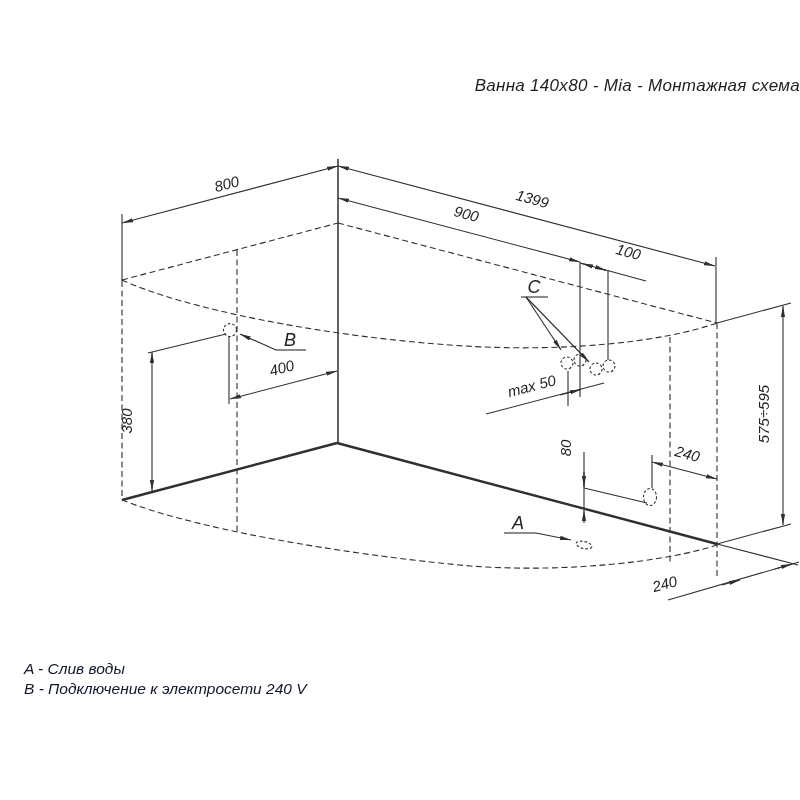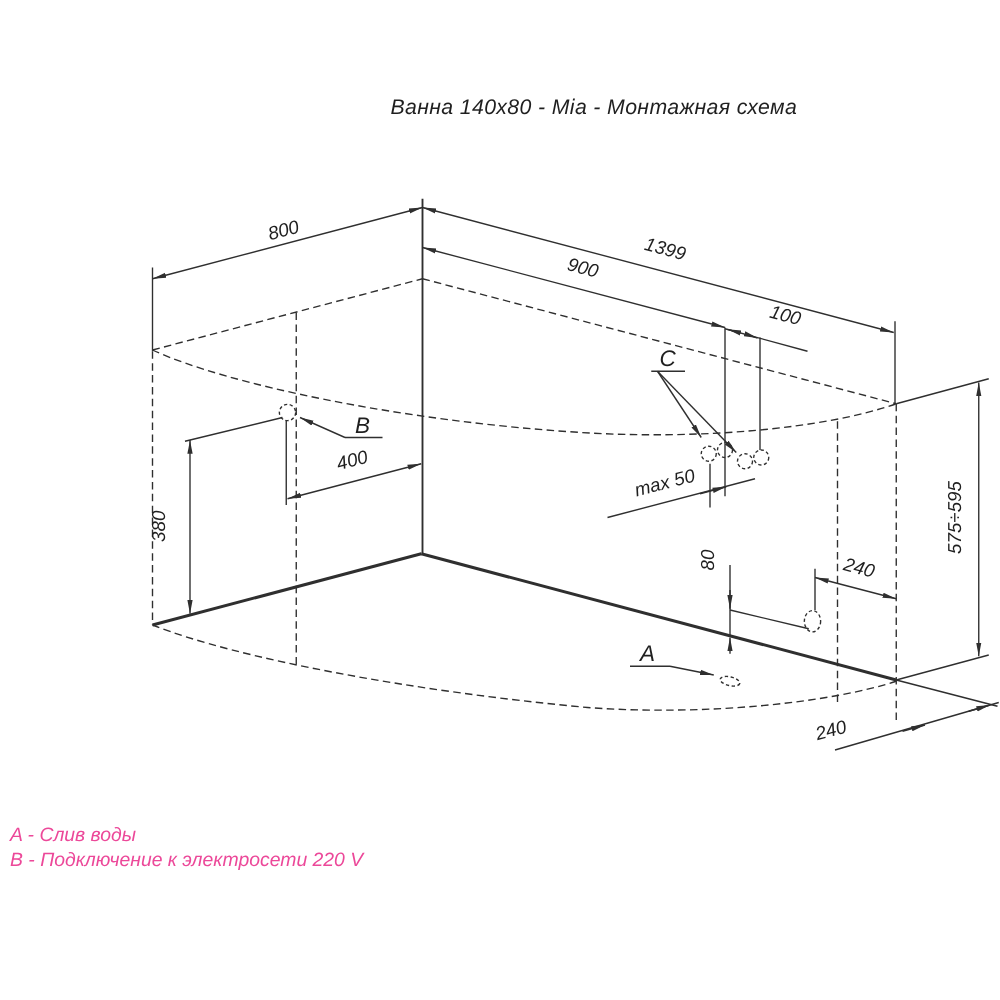--- a/index.html
+++ b/index.html
@@ -1,21 +1,21 @@
 <!DOCTYPE html>
 <html><head>
 <meta charset="utf-8">
 <style>
   html,body{margin:0;padding:0;background:#fff;}
   .page{position:relative;width:800px;height:800px;background:#ffffff;overflow:hidden;
         font-family:"Liberation Sans",sans-serif;}
-  .title{position:absolute;top:76px;left:150px;width:650px;text-align:center;
+  .title{position:absolute;top:76px;left:150px;width:650px;text-align:right;
          font-size:17px;font-style:italic;color:#1f1f1f;letter-spacing:.3px;}
   .diagram-svg{position:absolute;top:0;left:0;}
-  .legend{position:absolute;left:8px;top:659px;color:#ec4899;}
+  .legend{position:absolute;left:24px;top:659px;color:#0f172a;}
   .legend-row{font-size:15.5px;font-style:italic;line-height:20px;white-space:nowrap;}
   svg text{font-family:"Liberation Sans",sans-serif;font-style:italic;fill:#1f1f1f;}
   .dimtxt{font-size:15px;}
   .pttxt{font-size:18px;}
   .sld{stroke:#2f2f2f;fill:none;}
   .dsh{stroke:#2f2f2f;fill:none;stroke-dasharray:6 3.5;}
   .dshs{stroke:#2f2f2f;fill:none;stroke-dasharray:2.6 2;}
 </style>
 </head>
 <body>
@@ -119,16 +119,16 @@
 
       <text class="pttxt" text-anchor="middle" x="534" y="293">C</text>
       <line class="sld" stroke-width="1.1" x1="521" y1="297" x2="548" y2="297"></line>
       <line class="sld" stroke-width="1.1" marker-end="url(#arr)" x1="526" y1="297" x2="561" y2="350"></line>
       <line class="sld" stroke-width="1.1" marker-end="url(#arr)" x1="526" y1="297" x2="589" y2="362"></line>
     </g>
   </svg>
 
   <div class="legend">
     <div class="legend-row">A - Слив воды</div>
-    <div class="legend-row">B - Подключение к электросети 220 V</div>
+    <div class="legend-row">B - Подключение к электросети 240 V</div>
   </div>
 
 </div>
 
 </body></html>

